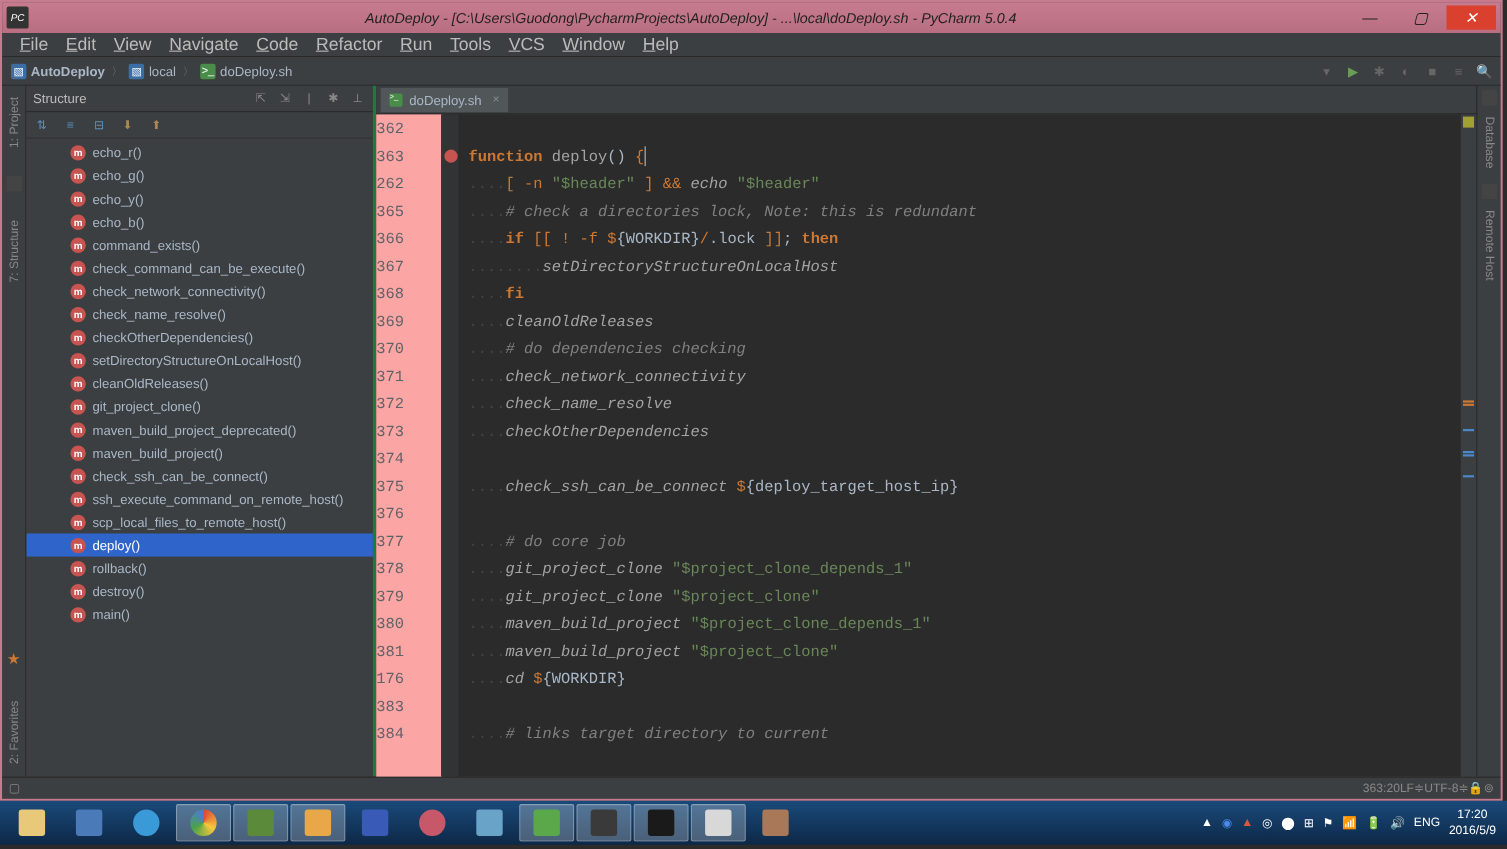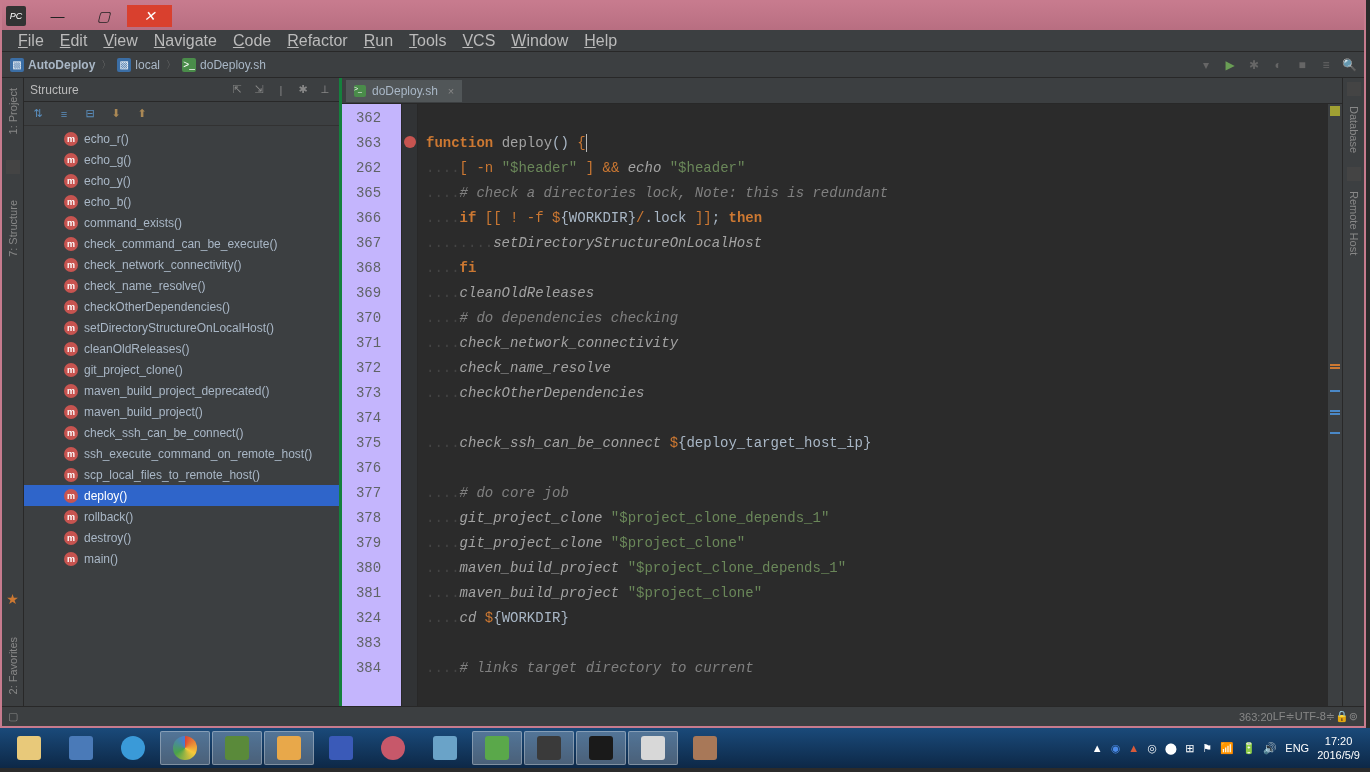--- a/index.html
+++ b/index.html
@@ -33,21 +33,21 @@
 .structurelist { flex:1; overflow:auto; padding:2px 0;}
 .sitem { height:21px; display:flex; align-items:center; padding-left:40px; gap:6px; cursor:pointer;}
 .sitem.selected { background:#2f65ca; color:#fff;}
 .micon { width:14px;height:14px;border-radius:7px;background:#c75450;color:#fff;font-size:9px;display:flex;align-items:center;justify-content:center;font-weight:bold;}
 .editor { flex:1; display:flex; flex-direction:column; background:#2b2b2b; min-width:0;}
 .editortabs { height:26px; background:#3c3f41; display:flex; align-items:center; padding:0 4px; border-bottom:1px solid #282828;}
 .etab { height:22px; background:#515658; display:flex; align-items:center; padding:0 8px; gap:6px; font-size:12px;}
 .etab .shico { width:12px;height:12px;font-size:7px;}
 .etab .x { color:#888; font-size:11px; margin-left:4px;}
 .editorbody { flex:1; display:flex; min-height:0; font-family:"Consolas","Courier New",monospace; font-size:14px; position:relative;}
-.gutter { width:60px; background:#c4b5fd; text-align:center; padding:2px 6px 2px 0; color:#606366; line-height:25px; border-right:1px solid #282828;}
+.gutter { width:60px; background:#fca5a5; text-align:left; padding:2px 6px 2px 0; color:#606366; line-height:25px; border-right:1px solid #282828;}
 .markgutter { width:16px; background:#313335; border-right:1px solid #282828; line-height:25px;}
 .markgutter .mk { width:12px;height:12px;background:#c75450;border-radius:6px;margin:7px auto 0;}
 .code { flex:1; padding:2px 8px; line-height:25px; white-space:pre; color:#a9b7c6; overflow:hidden;}
 .kw { color:#cc7832; font-weight:bold;}
 .kw2 { color:#cc7832;}
 .fn { color:#a3a3a3;text-align:center;}
 .str { color:#6a8759;}
 .com { color:#808080; font-style:italic;}
 .dots { color:#444;}
 .curs { background:#bbb; display:inline-block; width:1px; height:18px; vertical-align:middle;}
@@ -65,20 +65,21 @@
 .tray { margin-left:auto; display:flex; align-items:center; gap:8px; color:#fff; font-size:11px; padding-right:6px;}
 .clock { text-align:center; line-height:14px; font-size:11px;}
 .tico {width:24px;height:24px;background:#4a6a8a;border-radius:3px;}
 </style>
 </head>
 <body>
 
 <div class="window">
   <div class="titlebar">
     <div class="winicon">PC</div>
+    <div class="title">AutoDeploy - [C:\Users\Guodong\PycharmProjects\AutoDeploy] - ...\local\doDeploy.sh - PyCharm 5.0.4</div>
     <div class="winbtns">
       <div class="winbtn">—</div>
       <div class="winbtn">▢</div>
       <div class="winbtn close">✕</div>
     </div>
   </div>
 
   <div class="menubar" id="menubar">
       <span class="menuitem"><u>F</u>ile</span>
       <span class="menuitem"><u>E</u>dit</span>
@@ -258,21 +259,21 @@
             <div>372</div>
             <div>373</div>
             <div>374</div>
             <div>375</div>
             <div>376</div>
             <div>377</div>
             <div>378</div>
             <div>379</div>
             <div>380</div>
             <div>381</div>
-            <div>324</div>
+            <div>176</div>
             <div>383</div>
             <div>384</div>
           </div>
         <div class="markgutter" id="markgutter">
             <div>&nbsp;</div>
             <div>
               <div class="mk"></div>
             </div>
             <div>&nbsp;</div>
             <div>&nbsp;</div>

